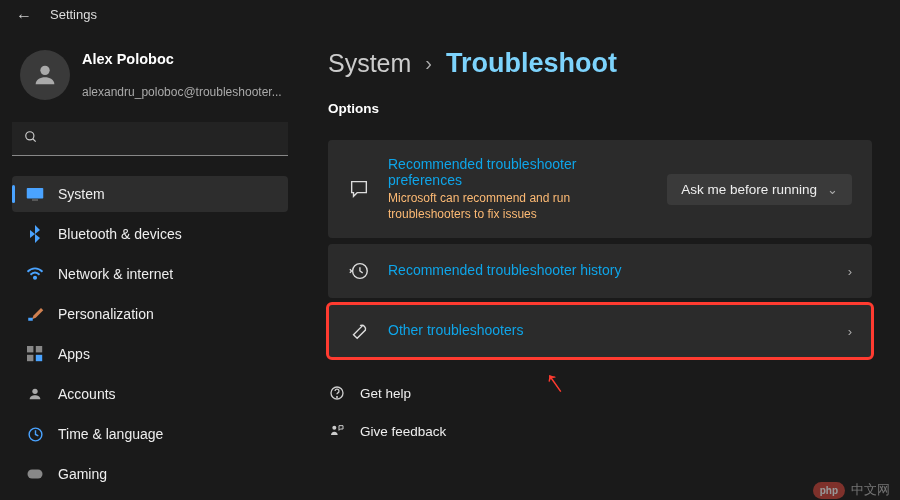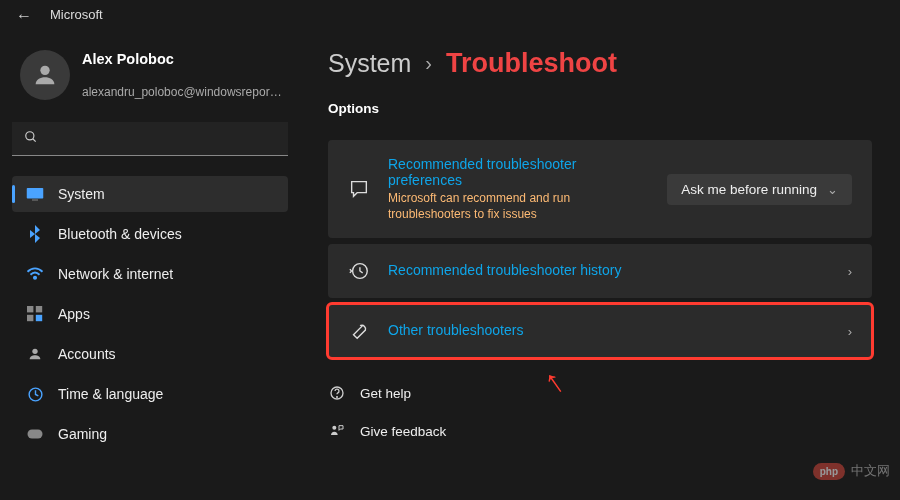--- a/index.html
+++ b/index.html
@@ -83,21 +83,21 @@
       flex: 1;
       padding: 20px 28px 12px 28px;
       overflow: auto;
     }
     .breadcrumb {
       display: flex; align-items: center; gap: 14px;
       margin-bottom: 22px;
     }
     .bc-parent { font-size: 25px; color: #ccc; font-weight: 400; }
     .bc-sep { font-size: 20px; color: #aaa; }
-    .bc-current { font-size: 27px; color: #ef4444; font-weight: 600; }
+    .bc-current { font-size: 27px; color: #7dd3fc; font-weight: 600; }
     .section-label { font-size: 13.5px; font-weight: 600; margin-bottom: 24px; }
     .card {
       background: #2b2b2b;
       border-radius: 4px;
       padding: 16px 20px;
       display: flex; align-items: center; gap: 18px;
       margin-bottom: 6px;
     }
     .card.highlight {
       outline: 3px solid #ff3b30;
@@ -123,48 +123,48 @@
     .arrow-annot {
       position: absolute;
       left: 545px; top: 362px;
       color: #ff3b30;
       font-size: 34px;
       transform: rotate(-35deg);
       pointer-events: none;
     }
     .watermark {
       position: absolute;
-      right: 10px; bottom: 20px;
+      right: 10px; bottom: 1px;
       display: flex; align-items: center; gap: 6px;
       opacity: 0.55;
       font-size: 13px; color: #bbb;
     }
     .wm-pill { background: #d0453a; color: #fff; font-size: 10px; font-weight: bold; padding: 3px 7px; border-radius: 10px; }
   </style>
 </head>
 <body>
 
 <div class="title-bar">
   <span class="back-arrow">←</span>
-  <span class="app-title">Microsoft</span>
+  <span class="app-title">Settings</span>
 </div>
 
 <div class="layout">
 
   <div class="sidebar">
     <div class="profile">
       <div class="avatar">
         <svg viewBox="0 0 24 24">
             <circle cx="12" cy="8" r="4"></circle>
             <path d="M4 20c0-4 4-6 8-6s8 2 8 6"></path>
           </svg>
       </div>
       <div class="profile-text">
         <div class="profile-name">Alex Poloboc</div>
-        <div class="profile-email">alexandru_poloboc@windowsreport...</div>
+        <div class="profile-email">alexandru_poloboc@troubleshooter...</div>
       </div>
     </div>
 
     <div class="search-box">
       <span class="search-icon">
         <svg width="14" height="14" viewBox="0 0 24 24" fill="none" stroke="#ccc" stroke-width="2">
             <circle cx="10" cy="10" r="7"></circle>
             <line x1="20" y1="20" x2="15" y2="15"></line>
           </svg>
       </span>
@@ -189,20 +189,29 @@
     </div>
     <div class="nav-item">
       <span class="nav-icon" style="color:#4aa3ff">
         <svg width="18" height="14" viewBox="0 0 24 18" fill="none" stroke="#4aa3ff" stroke-width="2.5">
             <path d="M2 6c6-6 14-6 20 0"></path>
             <path d="M6 10c4-4 8-4 12 0"></path>
             <circle cx="12" cy="14" r="1.5" fill="#4aa3ff"></circle>
           </svg>
       </span>
       <span>Network &amp; internet</span>
+    </div>
+    <div class="nav-item">
+      <span class="nav-icon">
+        <svg width="18" height="18" viewBox="0 0 24 24">
+            <path d="M20 4l-10 10-2 5 5-2 10-10-3-3z" fill="#d08050"></path>
+            <rect x="3" y="17" width="6" height="4" fill="#4aa3ff"></rect>
+          </svg>
+      </span>
+      <span>Personalization</span>
     </div>
     <div class="nav-item">
       <span class="nav-icon">
         <svg width="16" height="16" viewBox="0 0 20 20">
             <rect x="0" y="0" width="8" height="8" fill="#888"></rect>
             <rect x="11" y="0" width="8" height="8" fill="#888"></rect>
             <rect x="0" y="11" width="8" height="8" fill="#888"></rect>
             <rect x="11" y="11" width="8" height="8" fill="#4aa3ff"></rect>
           </svg>
       </span>

